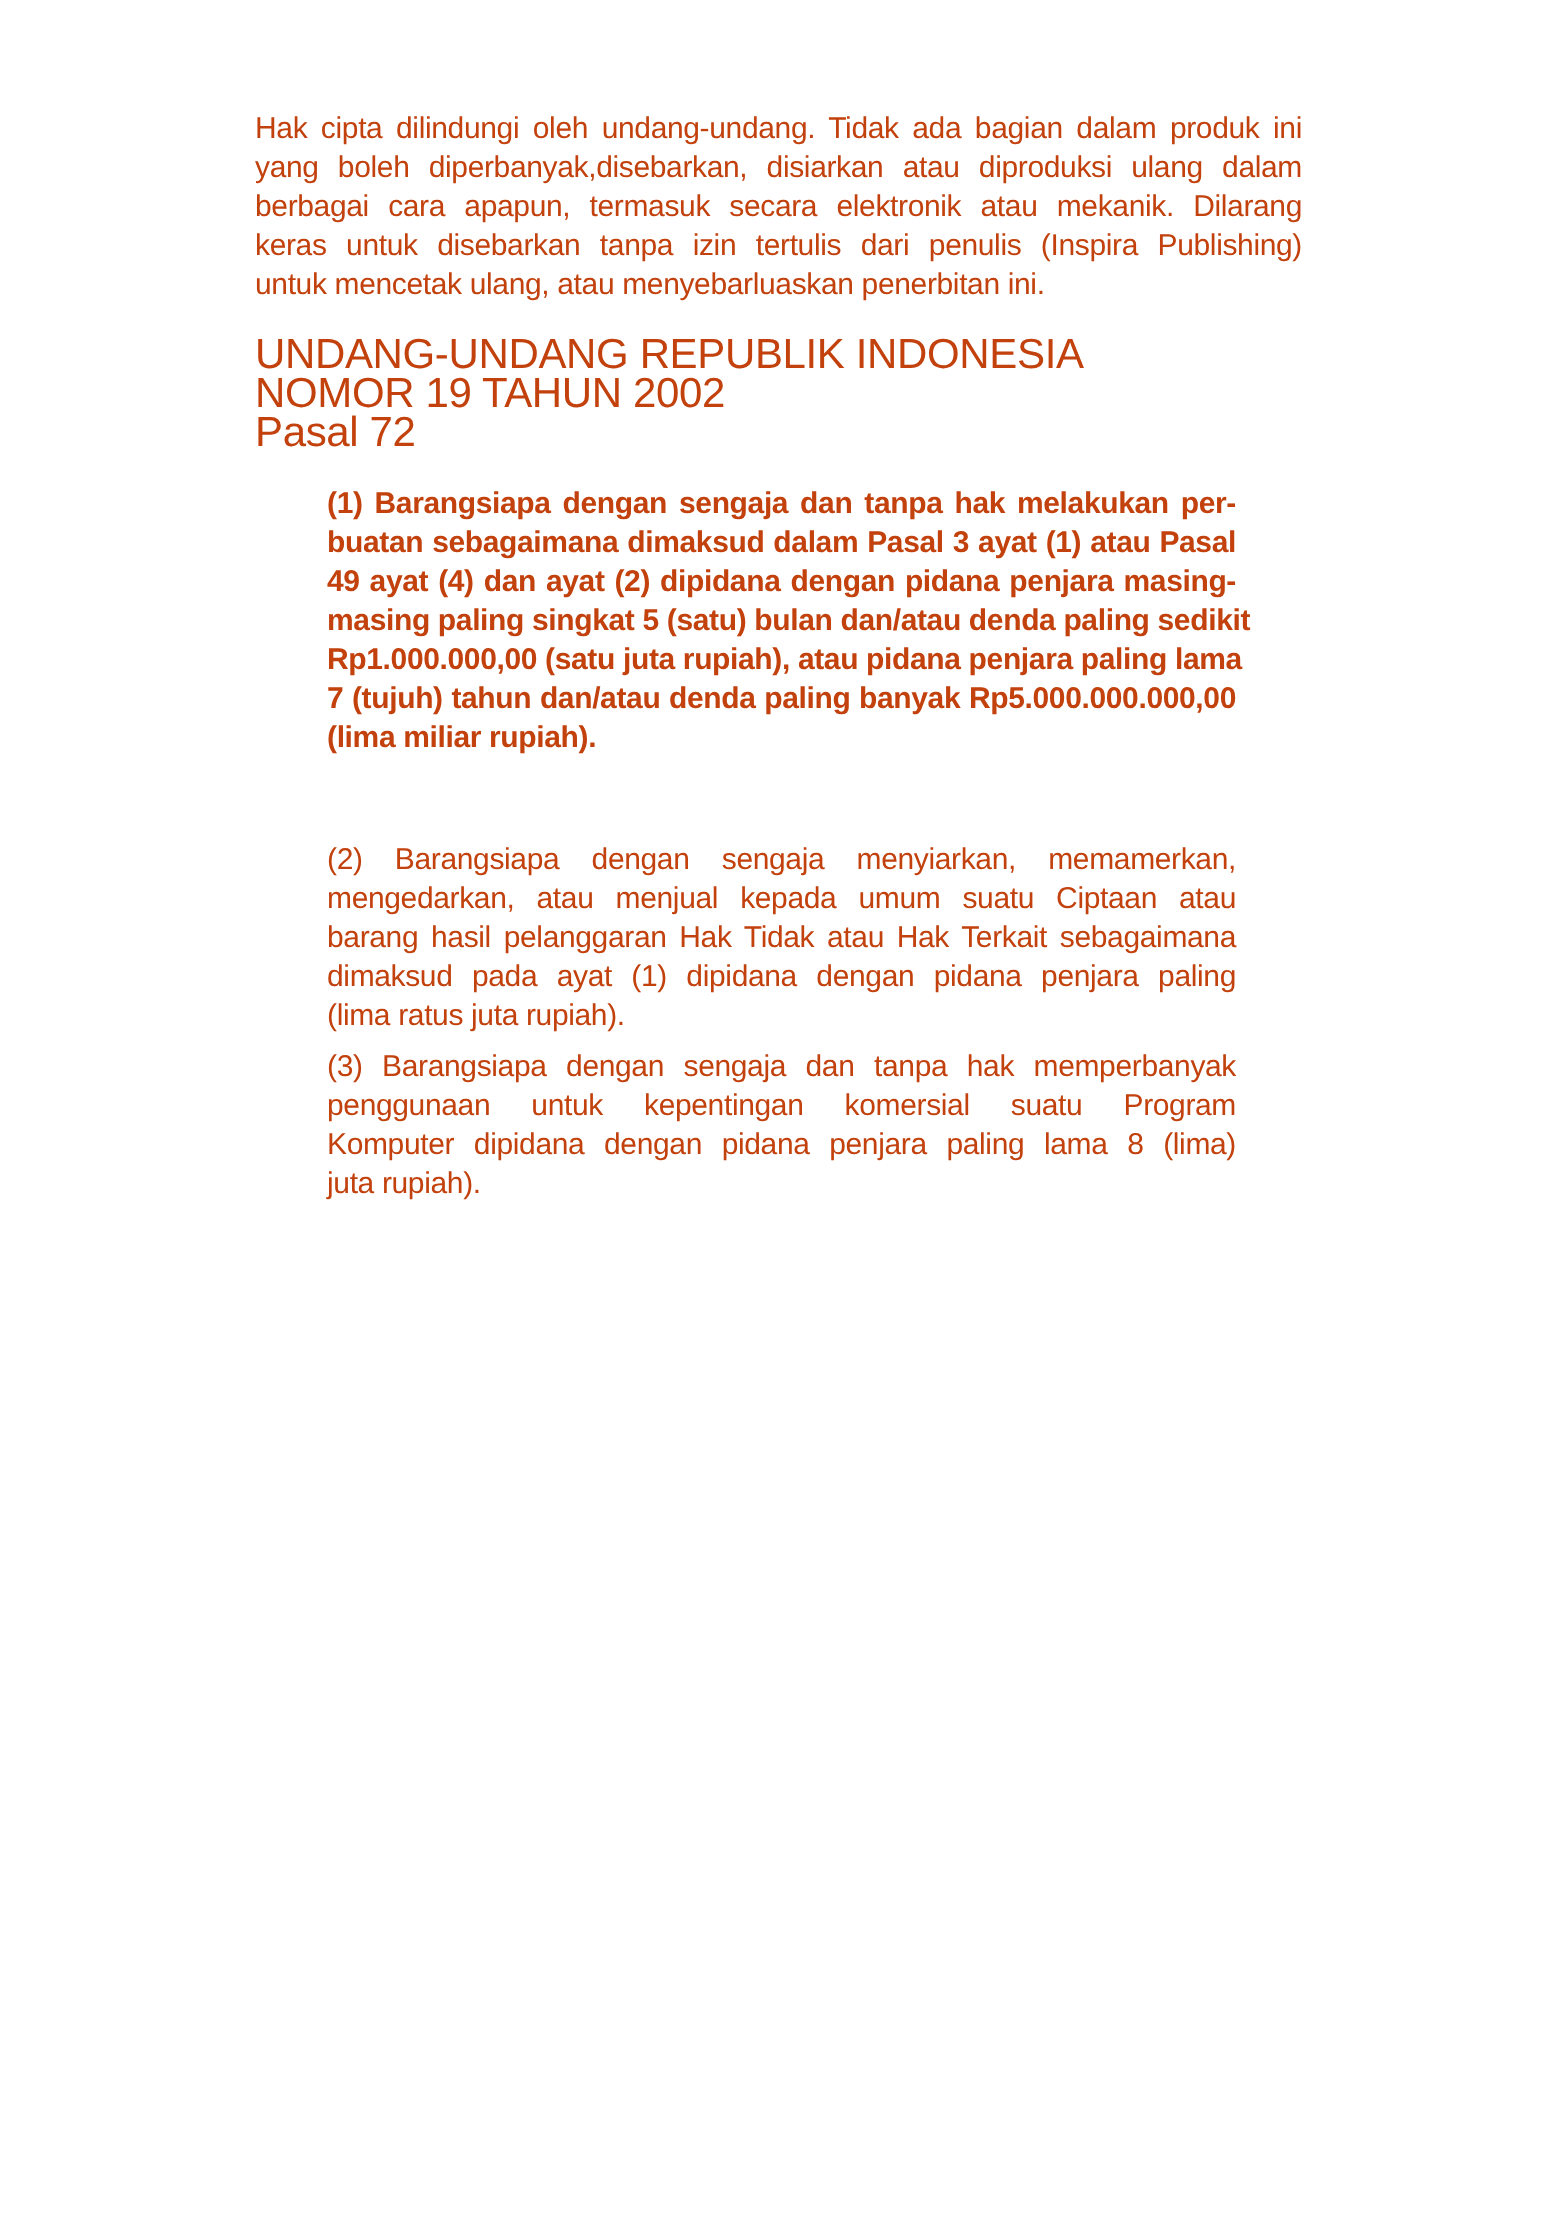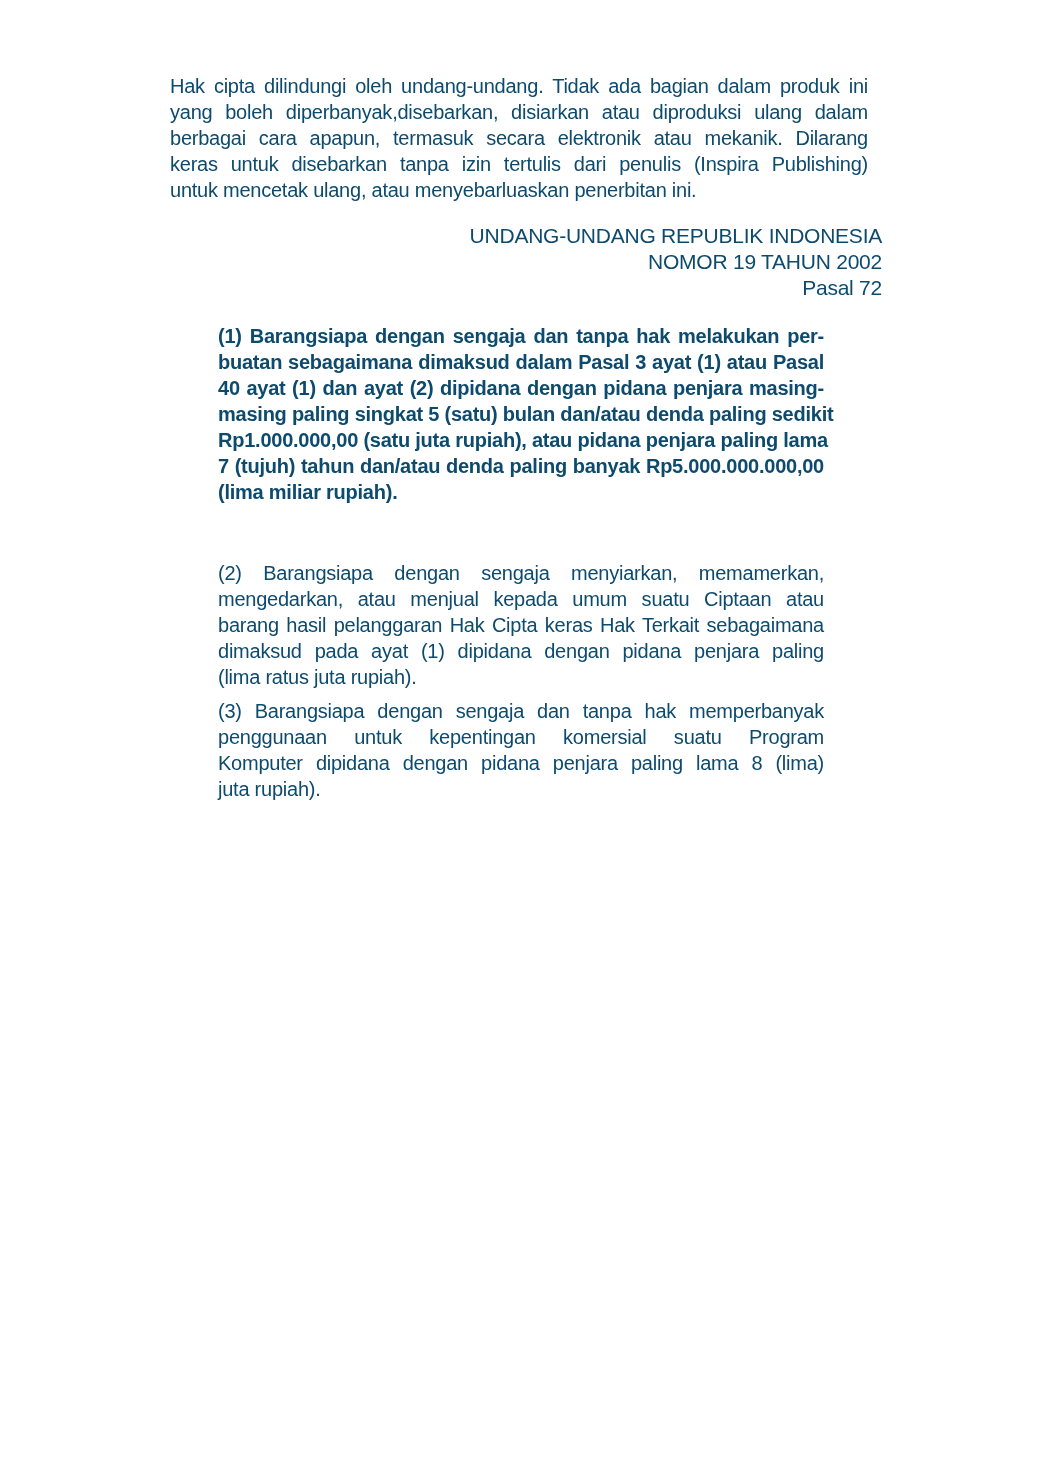--- a/index.html
+++ b/index.html
@@ -7,21 +7,21 @@
     padding: 0;
     background: #ffffff;
   }
   .page {
     position: relative;
     width: 1039px;
     height: 1090px;
     background: #ffffff;
     overflow: hidden;
     font-family: "Liberation Sans", "DejaVu Sans", sans-serif;
-    color: #0c4a6e;
+    color: #c2410c;
     font-size: 20px;
     letter-spacing: -0.012em;
   }
   .textline {
     line-height: 26px;
     text-align: justify;
     text-align-last: justify;
     white-space: nowrap;
   }
   .textline.lastline {
@@ -32,22 +32,22 @@
     position: absolute;
     left: 170px;
     top: 73px;
     width: 698px;
   }
   .law-heading {
     position: absolute;
     left: 170px;
     top: 223px;
     width: 712px;
-    text-align: right;
-    font-size: 21px;
+    text-align: left;
+    font-size: 28px;
   }
   .law-heading .headline {
     line-height: 26px;
     white-space: nowrap;
   }
   .article {
     position: absolute;
     left: 218px;
     width: 606px;
   }
@@ -70,31 +70,31 @@
 
   <section class="law-heading">
     <div class="headline">UNDANG-UNDANG REPUBLIK INDONESIA</div>
     <div class="headline">NOMOR 19 TAHUN 2002</div>
     <div class="headline">Pasal 72</div>
   </section>
 
   <section class="article article-1">
     <div class="textline">(1) Barangsiapa dengan sengaja dan tanpa hak melakukan per-</div>
     <div class="textline">buatan sebagaimana dimaksud dalam Pasal 3 ayat (1) atau Pasal</div>
-    <div class="textline">40 ayat (1) dan ayat (2) dipidana dengan pidana penjara masing-</div>
+    <div class="textline">49 ayat (4) dan ayat (2) dipidana dengan pidana penjara masing-</div>
     <div class="textline">masing paling singkat 5 (satu) bulan dan/atau denda paling sedikit</div>
     <div class="textline">Rp1.000.000,00 (satu juta rupiah), atau pidana penjara paling lama</div>
     <div class="textline">7 (tujuh) tahun dan/atau denda paling banyak Rp5.000.000.000,00</div>
     <div class="textline lastline">(lima miliar rupiah).</div>
   </section>
 
   <section class="article article-2">
     <div class="textline">(2) Barangsiapa dengan sengaja menyiarkan, memamerkan,</div>
     <div class="textline">mengedarkan, atau menjual kepada umum suatu Ciptaan atau</div>
-    <div class="textline">barang hasil pelanggaran Hak Cipta keras Hak Terkait sebagaimana</div>
+    <div class="textline">barang hasil pelanggaran Hak Tidak atau Hak Terkait sebagaimana</div>
     <div class="textline">dimaksud pada ayat (1) dipidana dengan pidana penjara paling</div>
     <div class="textline lastline">(lima ratus juta rupiah).</div>
   </section>
 
   <section class="article article-3">
     <div class="textline">(3) Barangsiapa dengan sengaja dan tanpa hak memperbanyak</div>
     <div class="textline">penggunaan untuk kepentingan komersial suatu Program</div>
     <div class="textline">Komputer dipidana dengan pidana penjara paling lama 8 (lima)</div>
     <div class="textline lastline">juta rupiah).</div>
   </section>

